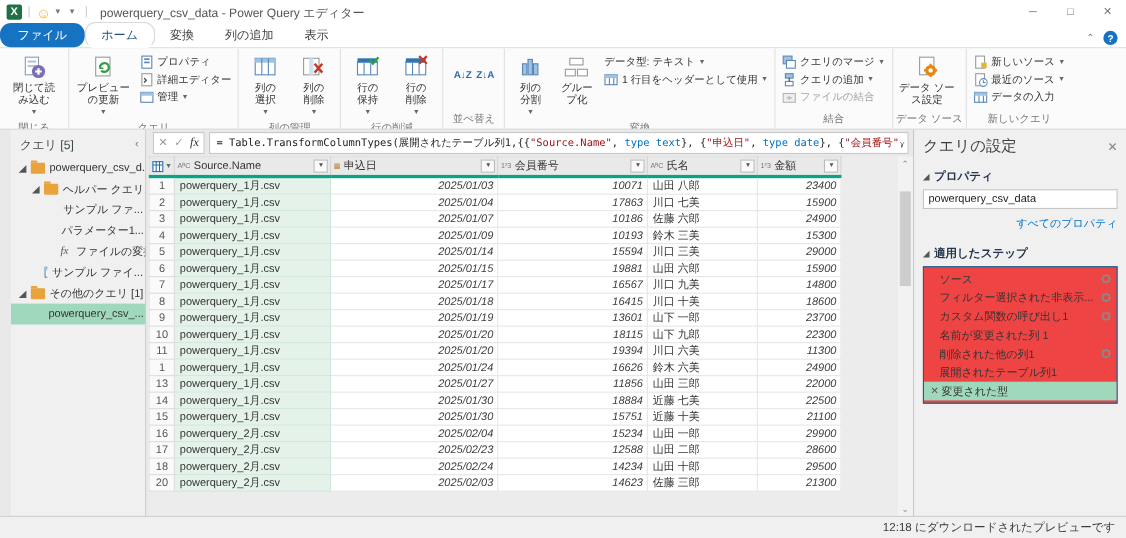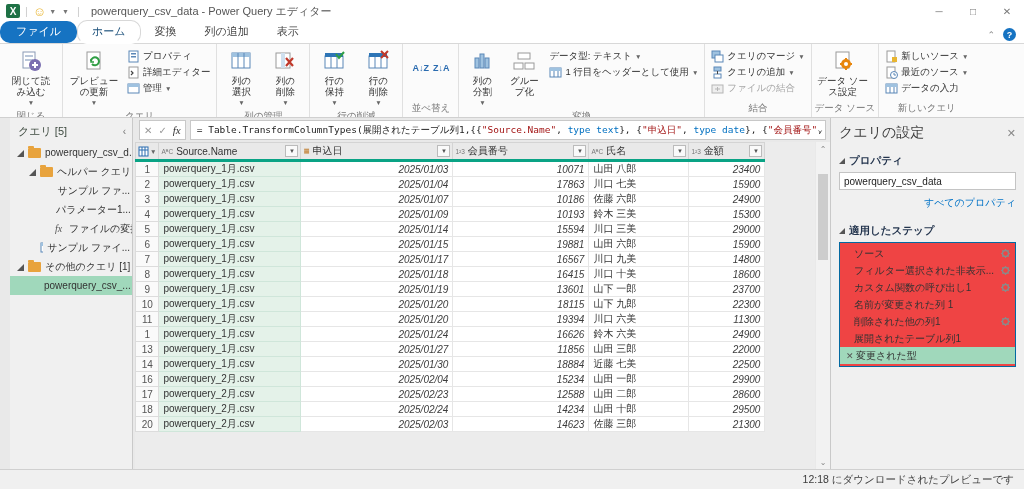--- a/index.html
+++ b/index.html
@@ -676,20 +676,28 @@
                 </tr>
                 <tr>
                   <td class="rowno">14</td>
                   <td class="selcol">powerquery_1月.csv</td>
                   <td class="num">2025/01/30</td>
                   <td class="num">18884</td>
                   <td>近藤 七美</td>
                   <td class="num">22500</td>
                 </tr>
                 <tr>
+                  <td class="rowno">15</td>
+                  <td class="selcol">powerquery_1月.csv</td>
+                  <td class="num">2025/01/30</td>
+                  <td class="num">15751</td>
+                  <td>近藤 十美</td>
+                  <td class="num">21100</td>
+                </tr>
+                <tr>
                   <td class="rowno">16</td>
                   <td class="selcol">powerquery_2月.csv</td>
                   <td class="num">2025/02/04</td>
                   <td class="num">15234</td>
                   <td>山田 一郎</td>
                   <td class="num">29900</td>
                 </tr>
                 <tr>
                   <td class="rowno">17</td>
                   <td class="selcol">powerquery_2月.csv</td>

